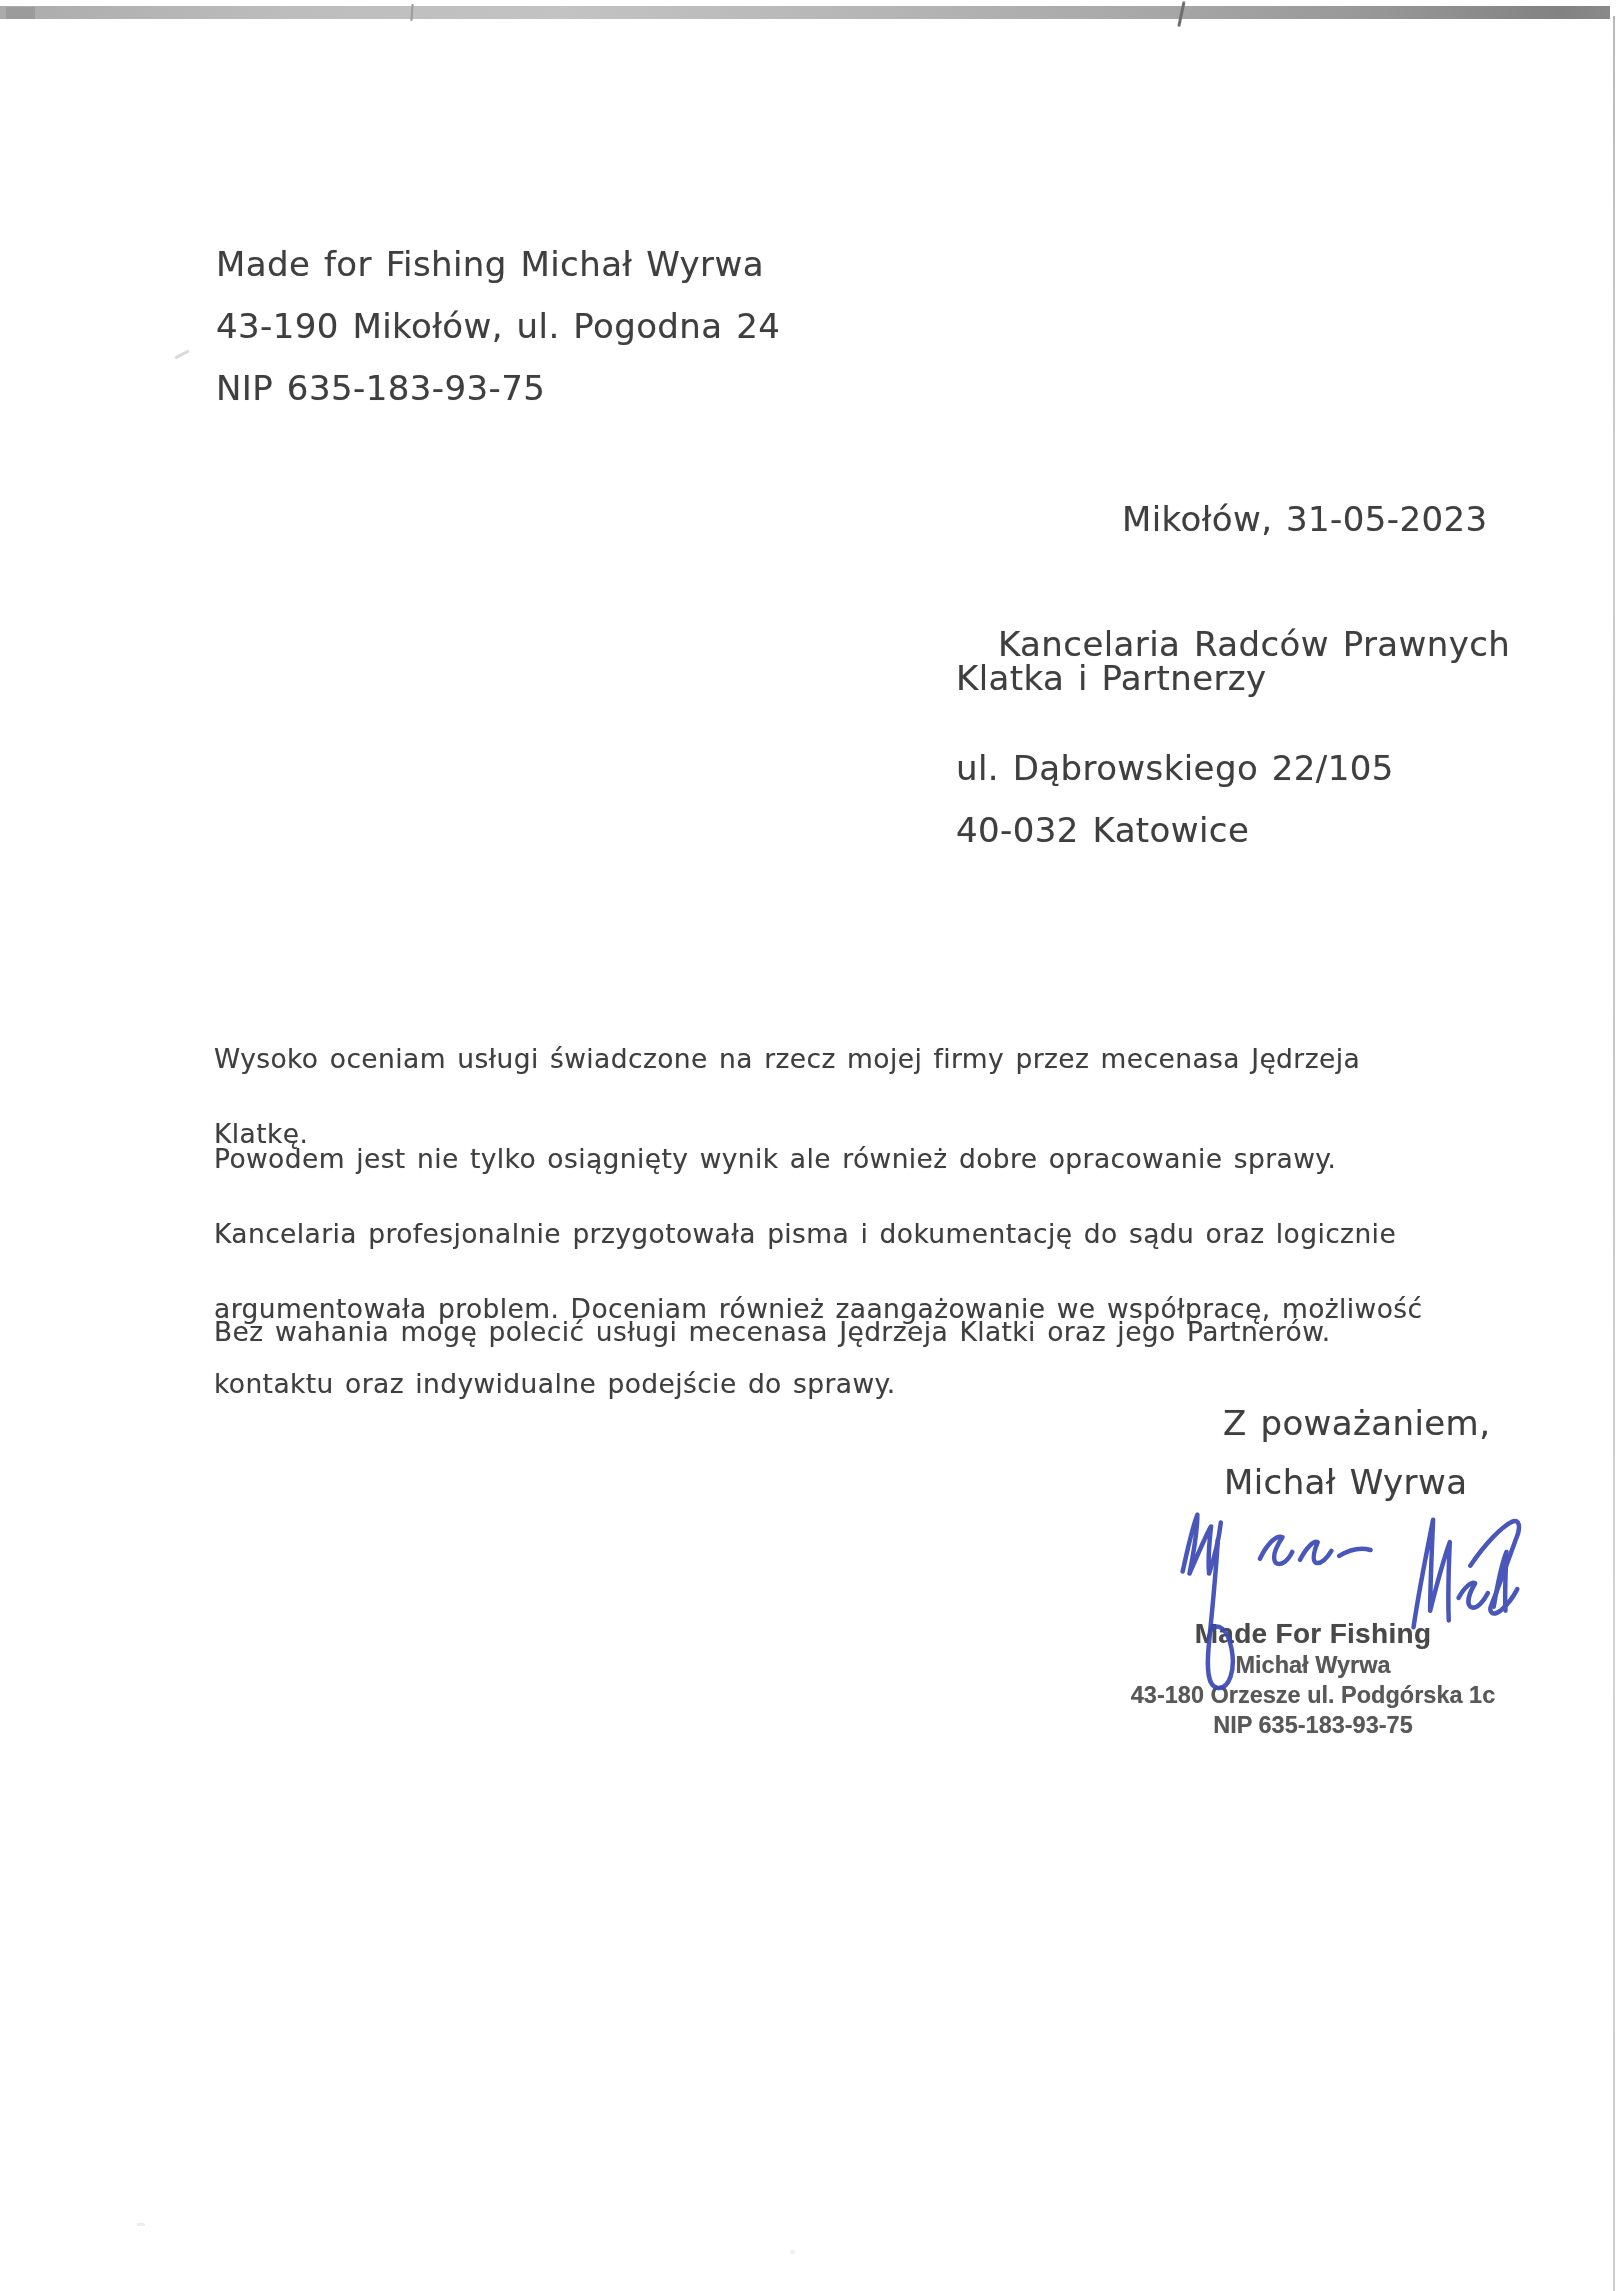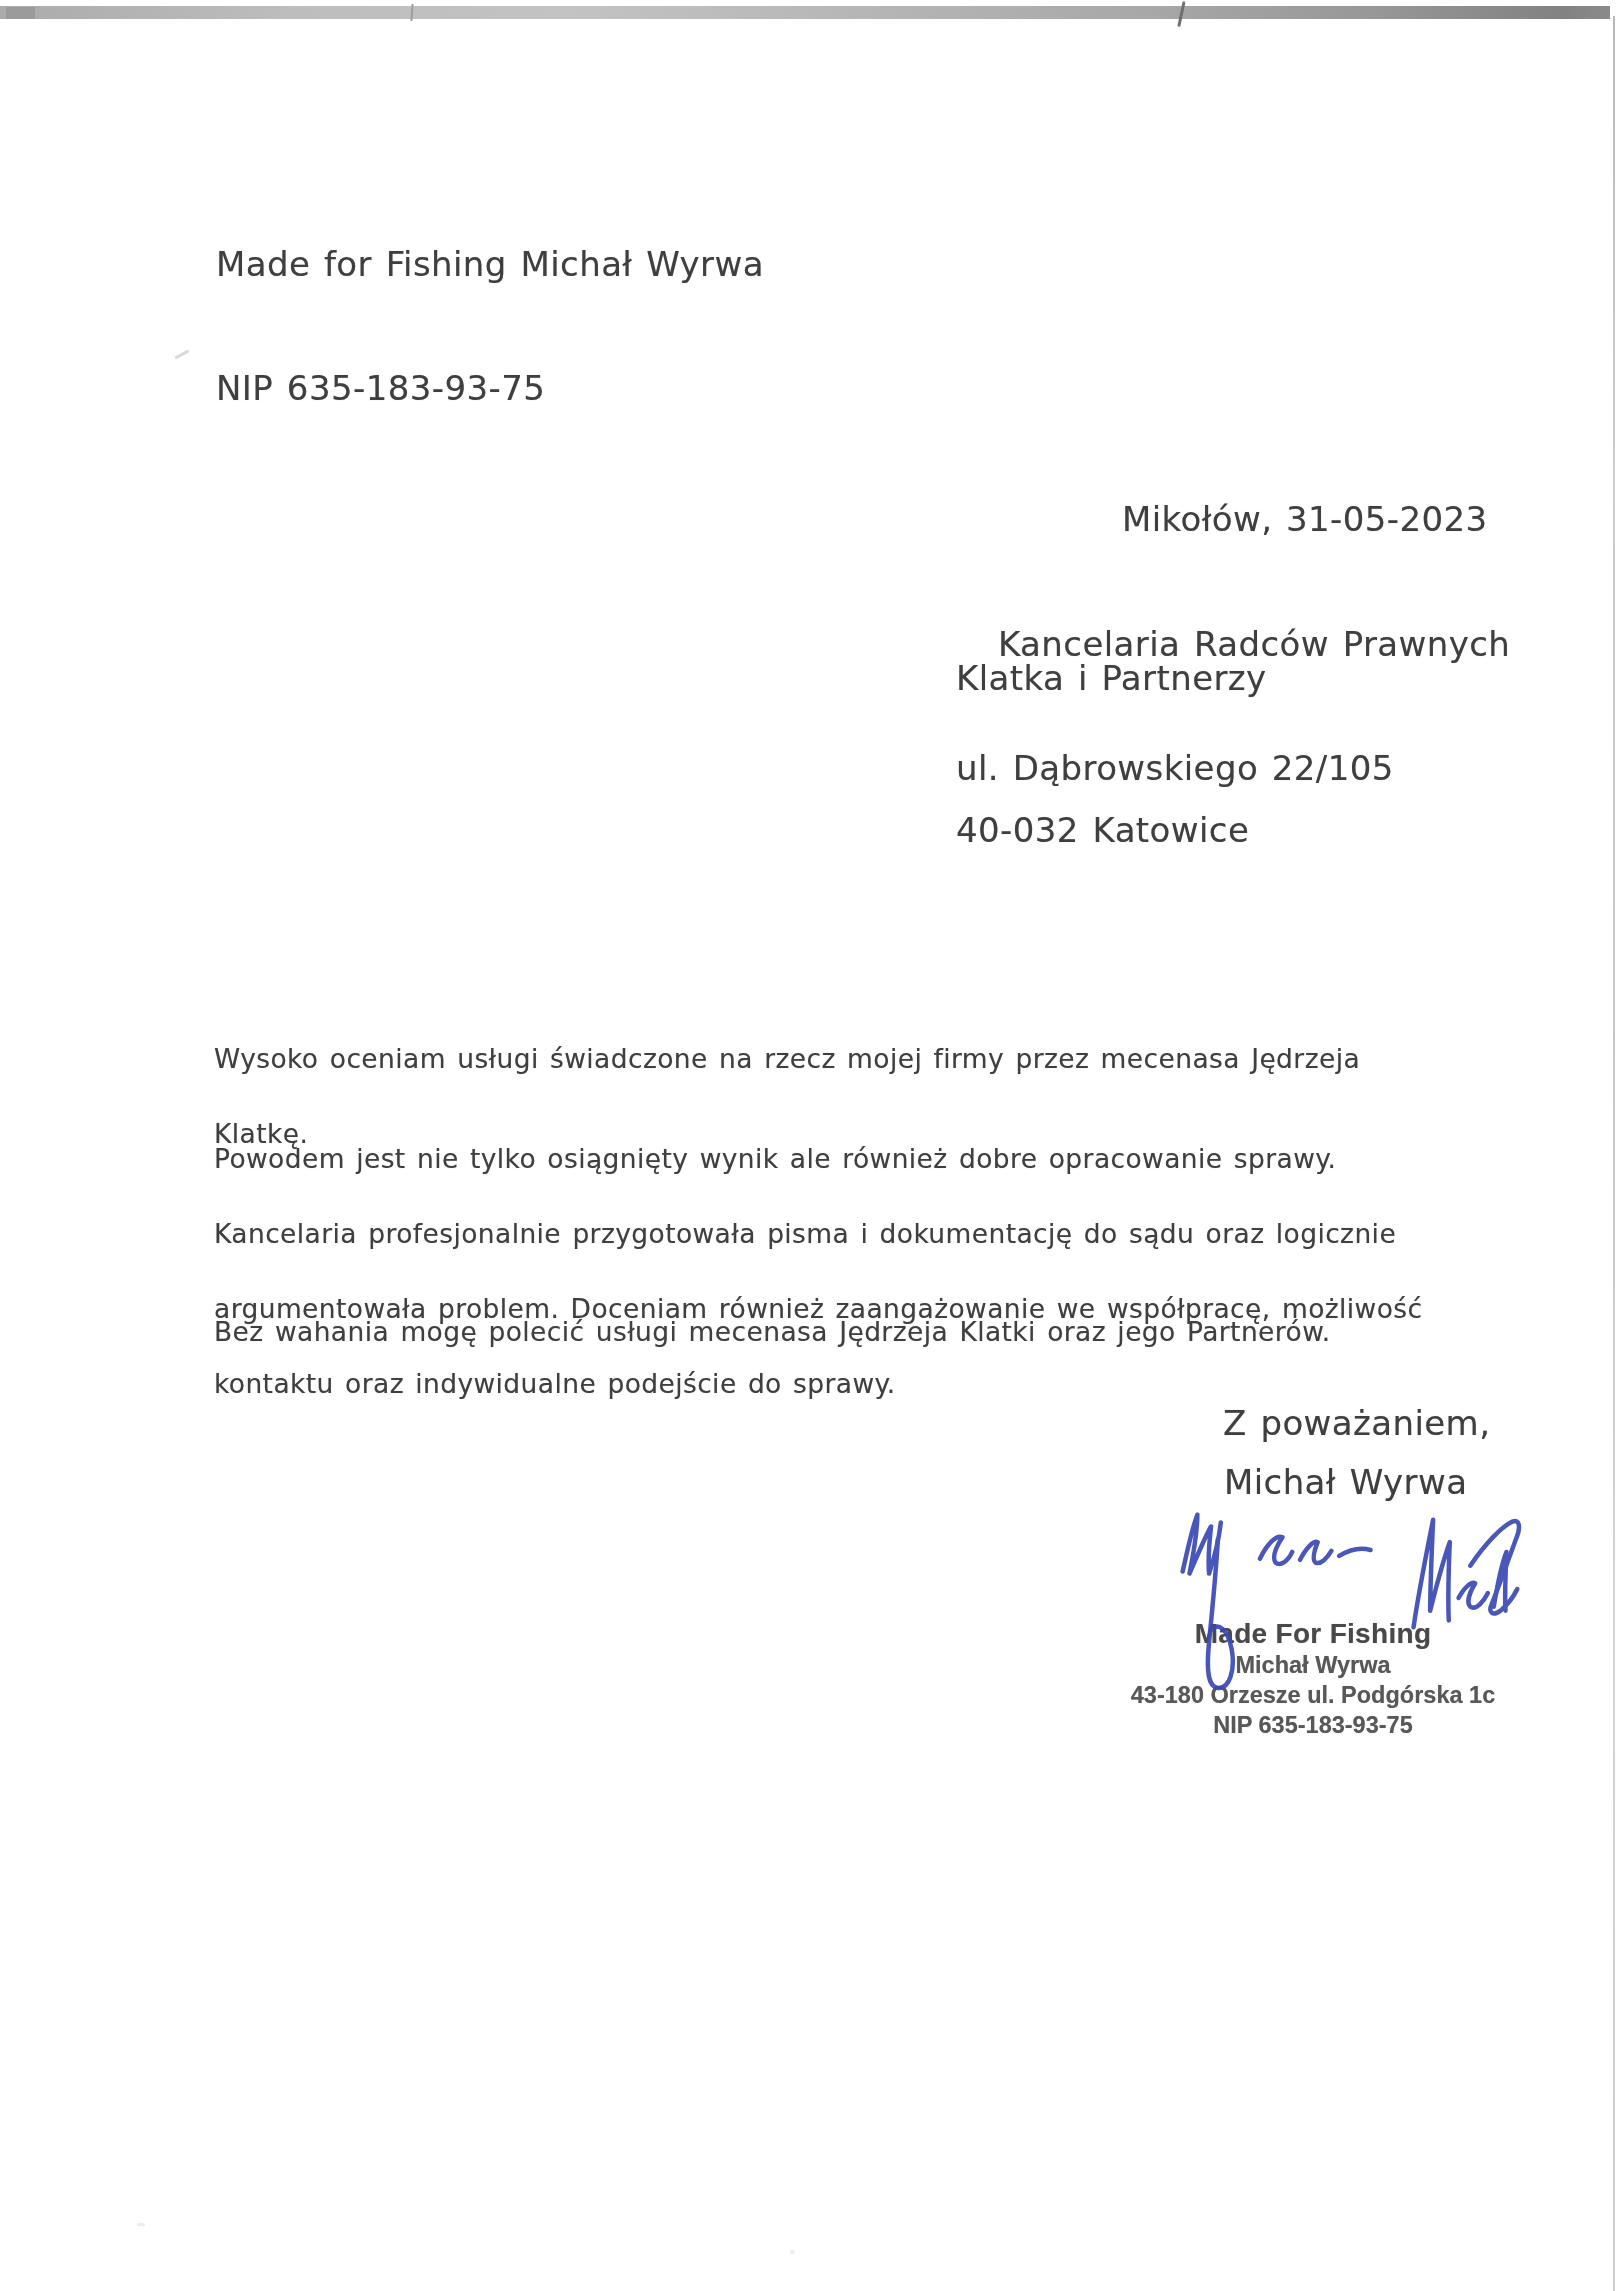--- a/index.html
+++ b/index.html
@@ -58,20 +58,21 @@
   <div class="scan-band"></div>
   <div class="scan-band-left"></div>
   <div class="scan-vline"></div>
   <div class="scan-tick"></div>
   <div class="scan-edge-right"></div>
   <div class="smudge1"></div>
   <div class="smudge2"></div>
   <div class="smudge3"></div>
 
   <div class="t h28" style="left:216px;top:248px;">Made for Fishing Michał Wyrwa</div>
+  <div class="t h28" style="left:216px;top:310px;">43-190 Mikołów, ul. Pogodna 24</div>
   <div class="t h28" style="left:216px;top:372px;">NIP 635-183-93-75</div>
 
   <div class="t h28" style="left:1122px;top:503px;text-align:right;">Mikołów, 31-05-2023</div>
 
   <div class="t h28" style="left:998px;top:628px;text-align:center;">Kancelaria Radców Prawnych</div>
   <div class="t h28" style="left:956px;top:662px;text-align:right;">Klatka i Partnerzy</div>
   <div class="t h28" style="left:956px;top:752px;">ul. Dąbrowskiego 22/105</div>
   <div class="t h28" style="left:956px;top:814px;">40-032 Katowice</div>
 
   <div class="para" style="left:214px;top:1002px;">

